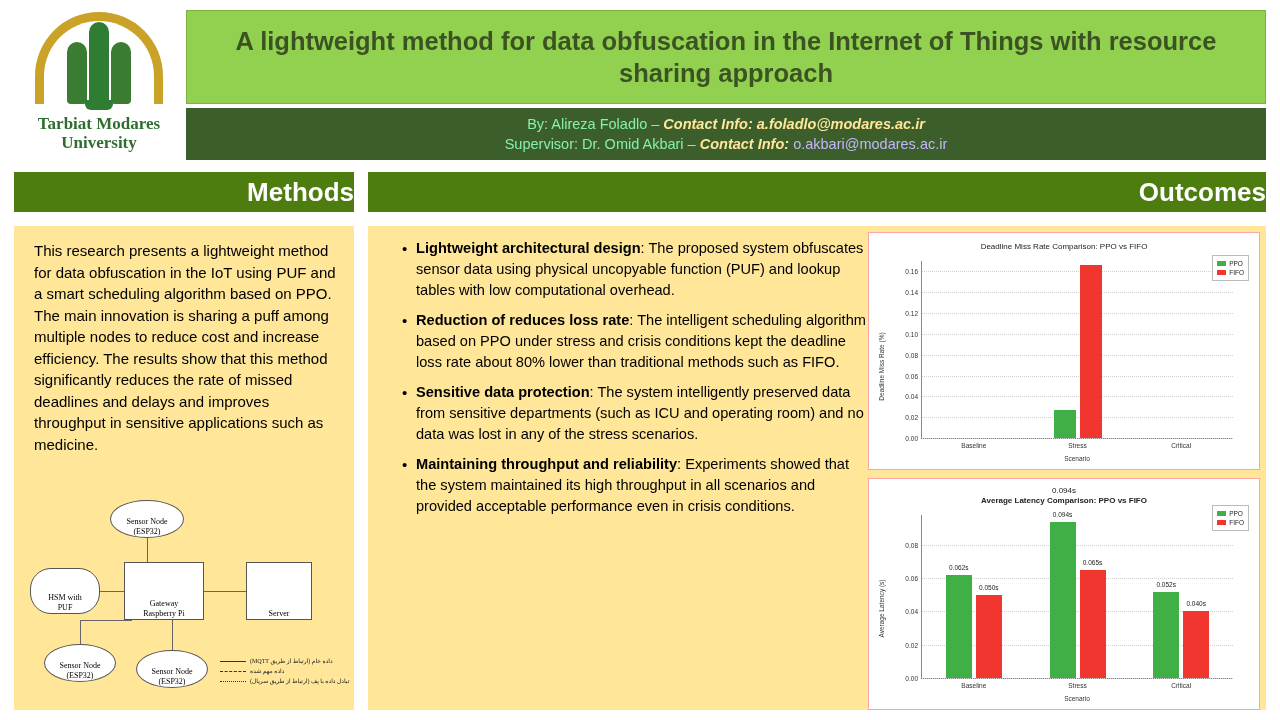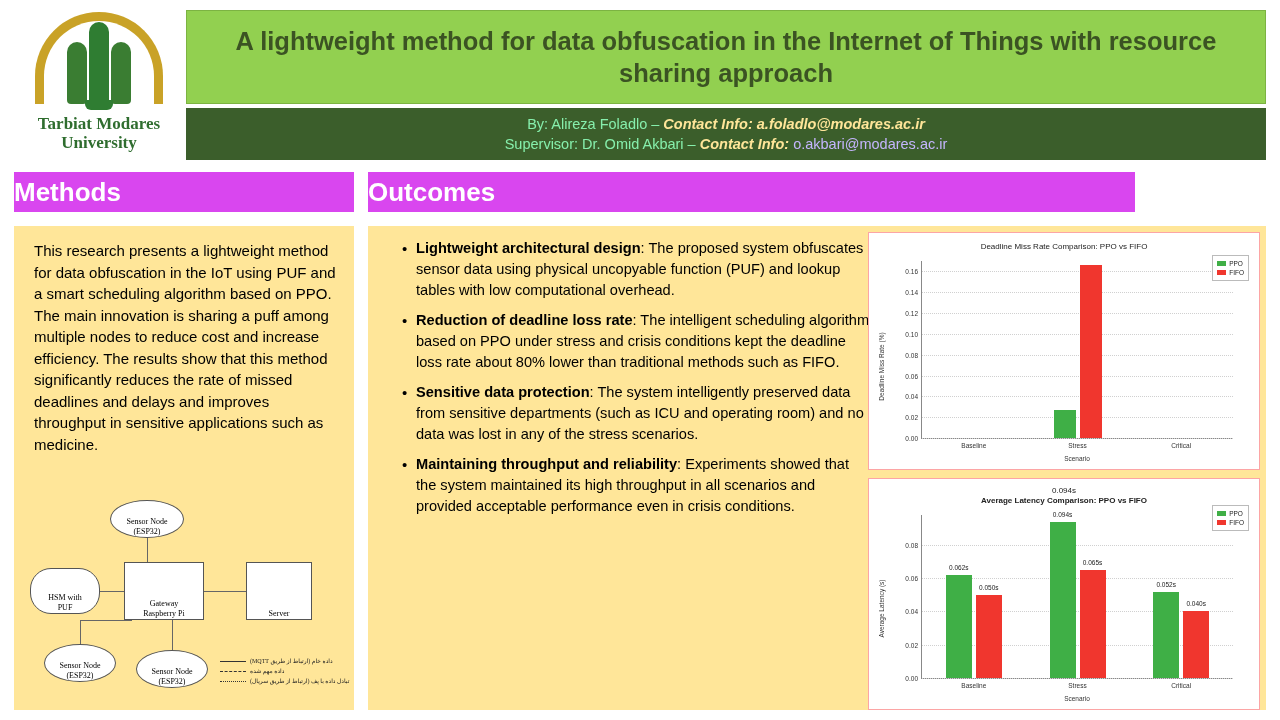--- a/index.html
+++ b/index.html
@@ -90,27 +90,27 @@
     color: #ffffff;
   }
   .authors-line { font-size: 14.5px; line-height: 20px; white-space: nowrap; }
   .authors-line .lead { font-weight: normal; color: #86efac; }
   .authors-line .ital { font-style: italic; font-weight: bold; color: #ffe699; }
   .authors-line .ital-plain { color: #c4b5fd; }
 
   
   .sec-head {
     position: absolute;
-    background: #d946ef;
+    background: #4d7c0f;
     color: #ffffff;
-    display: flex; align-items: center; justify-content: flex-start;
+    display: flex; align-items: center; justify-content: flex-end;
     font-size: 26px; font-weight: bold;
   }
   .sec-head.methods { left: 14px; top: 172px; width: 340px; height: 40px; }
-  .sec-head.outcomes { left: 368px; top: 172px; width: 767px; height: 40px; }
+  .sec-head.outcomes { left: 368px; top: 172px; width: 898px; height: 40px; }
 
   
   .panel {
     position: absolute;
     background: #ffe699;
   }
   .methods-panel {
     left: 14px; top: 226px;
     width: 340px; height: 484px;
     padding: 14px 18px 10px 20px;
@@ -371,21 +371,21 @@
       </div>
     </div>
   </div>
 
   <div class="panel outcomes-panel">
     <ul class="bullets">
       <li>
         <b>Lightweight architectural design</b><span>: The proposed system obfuscates sensor data using physical uncopyable function (PUF) and lookup tables with low computational overhead.</span>
       </li>
       <li>
-        <b>Reduction of deadline loss rate</b><span>: The intelligent scheduling algorithm based on PPO under stress and crisis conditions kept the deadline loss rate about 80% lower than traditional methods such as FIFO.</span>
+        <b>Reduction of reduces loss rate</b><span>: The intelligent scheduling algorithm based on PPO under stress and crisis conditions kept the deadline loss rate about 80% lower than traditional methods such as FIFO.</span>
       </li>
       <li>
         <b>Sensitive data protection</b><span>: The system intelligently preserved data from sensitive departments (such as ICU and operating room) and no data was lost in any of the stress scenarios.</span>
       </li>
       <li>
         <b>Maintaining throughput and reliability</b><span>: Experiments showed that the system maintained its high throughput in all scenarios and provided acceptable performance even in crisis conditions.</span>
       </li>
     </ul>
   </div>
 

